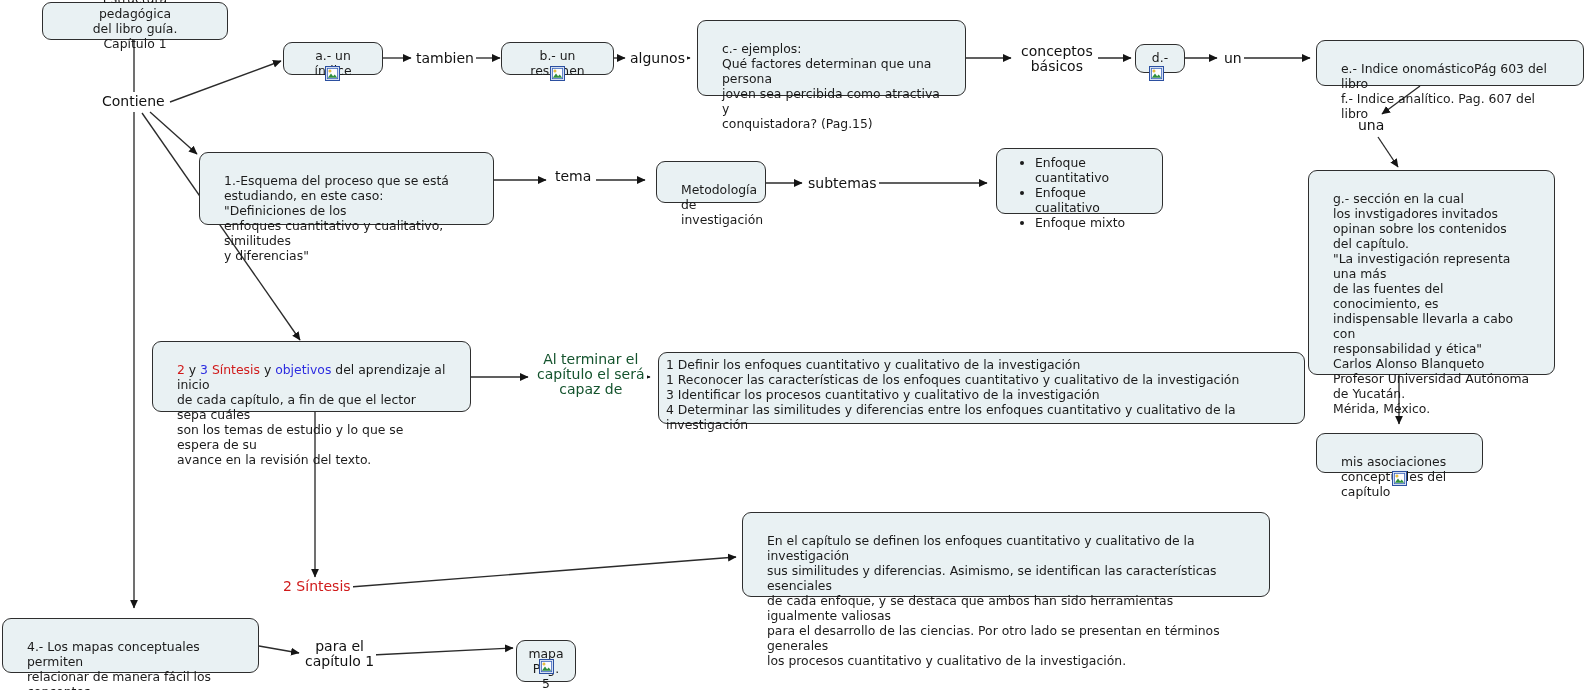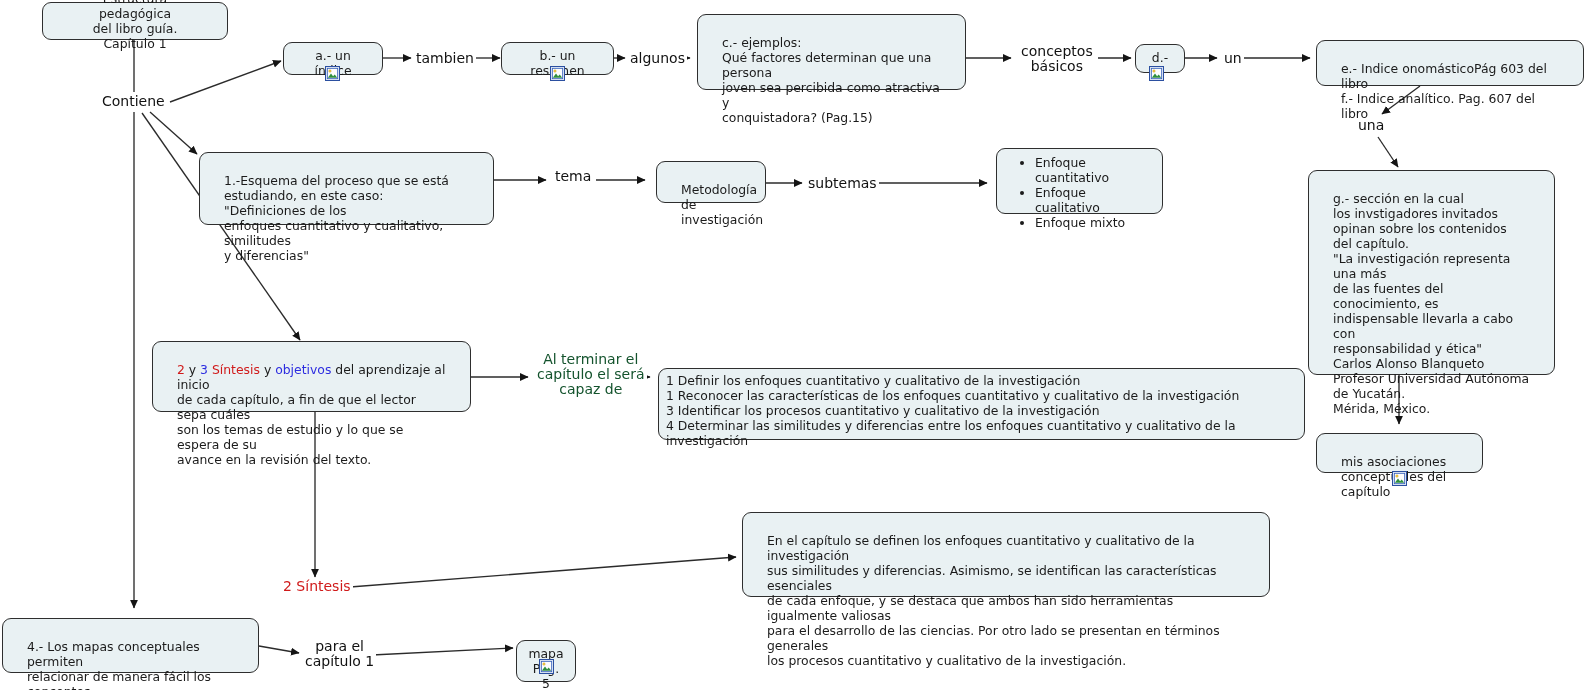--- a/index.html
+++ b/index.html
@@ -135,21 +135,21 @@
   <div class="node center" style="left:501px;top:42px;width:113px;height:33px;display:flex;align-items:flex-start;justify-content:center;">
     <span class="lines">b.- un resumen</span>
   </div>
   <svg class="pic-icon" style="left:550px;top:66px;" viewBox="0 0 16 16">
     <rect x="0.5" y="0.5" width="15" height="15" fill="#e7eef8" stroke="#2b4fa0" stroke-width="1.2"></rect>
     <rect x="2.5" y="2.5" width="11" height="11" fill="#fdfdfd" stroke="#3a63bb" stroke-width="0.9"></rect>
     <circle cx="5.3" cy="5.4" r="1.3" fill="#ffd34a" stroke="#b08a14" stroke-width="0.4"></circle>
     <path d="M3,12.6 L6.4,8.1 L8.6,11 L10.4,9 L13,12.6 z" fill="#2f8f3e"></path>
   </svg>
 
-  <div class="node lines" style="left:697px;top:14px;width:269px;height:76px;">
+  <div class="node lines" style="left:697px;top:20px;width:269px;height:76px;">
     <span>c.- ejemplos:
 Qué factores determinan que una persona
 joven sea percibida como atractiva y
 conquistadora? (Pag.15)</span>
   </div>
 
   <div class="node center" style="left:1135px;top:44px;width:45px;height:29px;display:flex;align-items:flex-start;justify-content:center;">
     <span>d.-</span>
   </div>
   <svg class="pic-icon" style="left:1149px;top:66px;" viewBox="0 0 16 16">
@@ -210,21 +210,21 @@
 investigación</span>
   </div>
 
   <div class="node lines" style="left:152px;top:341px;width:319px;height:71px;">
     <span class="txt-red">2</span><span> y </span><span class="txt-blue">3</span><span>  </span><span class="txt-red">Síntesis</span><span> y </span><span class="txt-blue">objetivos</span><span class="lines"> del aprendizaje al inicio
 de cada capítulo, a fin de que el lector sepa cuáles
 son los temas de estudio y lo que se espera de su
 avance en la revisión del texto.</span>
   </div>
 
-  <div class="node" style="left:658px;top:352px;width:647px;height:72px;padding:4px 7px;margin-top:16px;">
+  <div class="node" style="left:658px;top:352px;width:647px;height:72px;padding:4px 7px;">
     <div>1 Definir los enfoques cuantitativo y cualitativo de la investigación</div>
     <div>1 Reconocer las características de los enfoques cuantitativo y cualitativo de la investigación</div>
     <div>3 Identificar los procesos  cuantitativo y cualitativo de la investigación</div>
     <div>4 Determinar las similitudes y diferencias entre los enfoques cuantitativo y cualitativo de la investigación</div>
   </div>
 
   <div class="node lines" style="left:742px;top:512px;width:528px;height:85px;">
     <span>En el capítulo se definen los enfoques cuantitativo y cualitativo de la investigación
 sus similitudes y diferencias. Asimismo, se identifican las características esenciales
 de cada enfoque, y se destaca que ambos han sido herramientas igualmente valiosas

